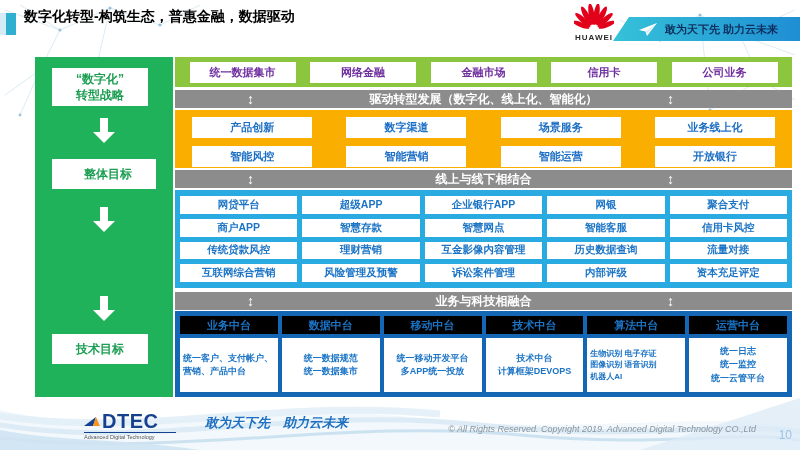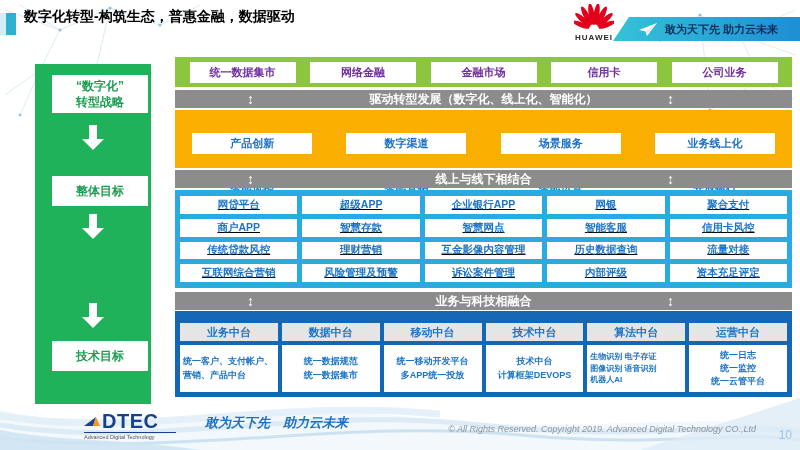--- a/index.html
+++ b/index.html
@@ -15,21 +15,21 @@
   .page-title{position:absolute;left:24px;top:8px;font-size:14px;font-weight:bold;color:#000;}
   
   .huawei{position:absolute;left:572px;top:4px;width:44px;text-align:center;}
   .huawei .brand{font-size:8px;font-weight:bold;letter-spacing:1px;color:#2b2b2b;margin-top:-1px;}
   .banner{position:absolute;left:613px;top:17px;width:187px;height:24px;
     background:linear-gradient(90deg,#35c2d8,#1f8ed4);
     clip-path:polygon(16px 0,100% 0,100% 100%,0 100%);
     display:flex;align-items:center;gap:8px;padding-left:26px;box-sizing:border-box;}
   .banner-text{font-size:11px;font-weight:bold;color:#0d2f5f;}
   
-  .strategy{position:absolute;left:35px;top:57px;width:116px;height:340px;background:#1FB25A;margin-top:7px;}
+  .strategy{position:absolute;left:35px;top:57px;width:138px;height:340px;background:#1FB25A;}
   .strategy .sbox{position:absolute;left:17px;width:96px;background:#fff;color:#1b9e52;
     font-size:12px;font-weight:bold;text-align:center;display:flex;align-items:center;justify-content:center;
     white-space:pre-line;line-height:1.35;}
   .down-arrow{position:absolute;left:50%;transform:translateX(-50%);width:22px;height:26px;}
   .down-arrow .shaft{width:8px;height:14px;background:#fff;margin:0 auto;}
   .down-arrow .head{width:0;height:0;border-left:11px solid transparent;border-right:11px solid transparent;
     border-top:11px solid #fff;}
   
   .main{position:absolute;left:175px;top:0;width:617px;}
   .row-green{position:absolute;top:57px;width:617px;height:30px;background:#8CC63F;
@@ -37,31 +37,31 @@
   .row-green .box{width:106px;height:21px;background:#fff;color:#7030A0;font-size:11px;font-weight:bold;
     display:flex;align-items:center;justify-content:center;}
   .divider{position:absolute;width:617px;height:18px;background:#8C8C8C;color:#fff;
     display:flex;align-items:center;justify-content:center;font-size:12px;font-weight:bold;}
   .divider .ud{position:absolute;top:0;height:18px;line-height:18px;font-size:14px;font-weight:bold;color:#fff;}
   .ud.a{left:72px;} .ud.b{left:492px;}
   .grid-yellow{position:absolute;top:110px;width:617px;height:58px;background:#F9AE00;
     display:grid;grid-template-columns:repeat(4,1fr);row-gap:8px;align-items:center;justify-items:center;
     padding:7px 0;box-sizing:border-box;}
   .grid-yellow .box{width:120px;height:21px;background:#fff;color:#1D6FC5;font-size:11px;font-weight:bold;
-    display:flex;align-items:center;justify-content:center;margin-top:16px;}
+    display:flex;align-items:center;justify-content:center;}
   .grid-blue{position:absolute;top:190px;width:617px;height:98px;background:#29ABE2;
     display:grid;grid-template-columns:repeat(5,1fr);grid-template-rows:repeat(4,1fr);
-    gap:5px;padding:6px 5px;box-sizing:border-box;text-decoration:underline;}
+    gap:5px;padding:6px 5px;box-sizing:border-box;}
   .grid-blue .box{background:#fff;color:#1B74C5;font-size:10.5px;font-weight:bold;
     display:flex;align-items:center;justify-content:center;white-space:nowrap;}
   .platforms{position:absolute;top:311px;width:617px;height:86px;background:#1467B5;
     display:grid;grid-template-columns:repeat(6,1fr);gap:4px;padding:5px;box-sizing:border-box;}
   .pcol{display:flex;flex-direction:column;gap:4px;}
-  .pcol .phead{height:18px;background:#e5e5e5;color:#1B74C5;font-size:11px;font-weight:bold;
-    display:flex;align-items:center;justify-content:center;flex:0 0 18px;margin-top:7px;}
+  .pcol .phead{height:18px;background:#000000;color:#1B74C5;font-size:11px;font-weight:bold;
+    display:flex;align-items:center;justify-content:center;flex:0 0 18px;}
   .pcol .pbody{flex:1;background:#fff;color:#1B74C5;font-size:9px;font-weight:bold;line-height:1.45;
     display:flex;align-items:center;justify-content:center;text-align:center;white-space:pre-line;
     padding:2px 3px;box-sizing:border-box;}
   .pcol .pbody.left{text-align:left;justify-content:flex-start;}
   .pcol .pbody.tiny{font-size:8px;}
   
   .adtec{position:absolute;left:84px;bottom:10px;width:110px;}
   .adtec .logo-line{display:flex;align-items:flex-end;gap:2px;}
   .adtec .dtec{font-size:20px;font-weight:bold;color:#16418f;letter-spacing:0.5px;line-height:1;}
   .adtec .sub{font-size:5.5px;color:#555;border-top:1px solid #16418f;margin-top:1px;padding-top:1px;width:92px;}
@@ -138,21 +138,21 @@
     <span class="banner-text">敢为天下先 助力云未来</span>
   </div>
 
   <div class="strategy">
     <div class="sbox" style="top:11px;height:38px;">“数字化”
 转型战略</div>
     <div class="down-arrow" style="top:61px;">
         <div class="shaft"></div>
         <div class="head"></div>
       </div>
-    <div class="sbox" style="top:112px;height:30px;">整体目标</div>
+    <div class="sbox" style="top:102px;height:30px;padding-left:8px;">整体目标</div>
     <div class="down-arrow" style="top:150px;">
         <div class="shaft"></div>
         <div class="head"></div>
       </div>
     <div class="down-arrow" style="top:239px;">
         <div class="shaft"></div>
         <div class="head"></div>
       </div>
     <div class="sbox" style="top:277px;height:30px;">技术目标</div>
   </div>

